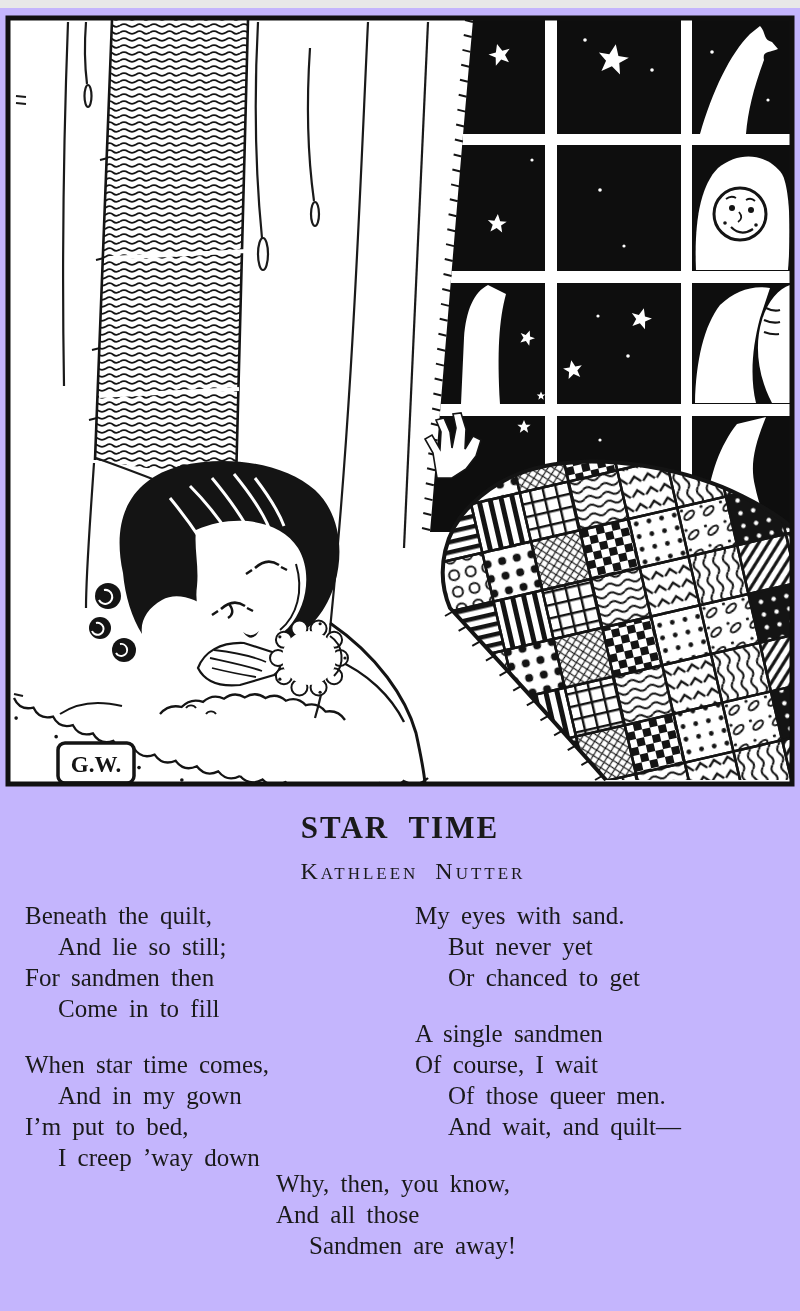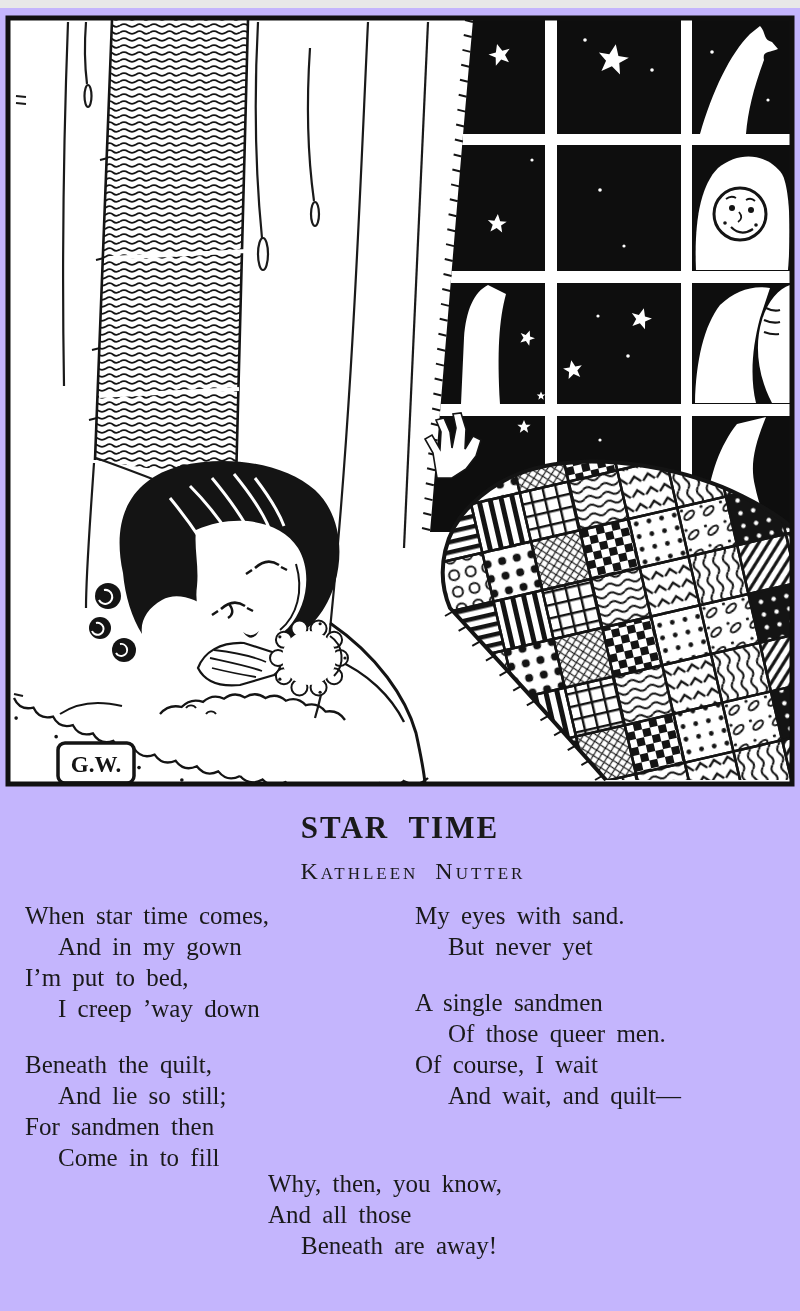--- a/index.html
+++ b/index.html
@@ -10,21 +10,21 @@
         font-size:31px;font-weight:bold;letter-spacing:2px;word-spacing:10px;}
   .poem-author{position:absolute;top:850px;left:13px;width:100%;text-align:center;margin:0;
         font-size:24px;font-weight:normal;font-variant:small-caps;letter-spacing:3px;word-spacing:8px;}
   .poem-cols{position:absolute;top:892px;left:0;width:800px;display:flex;}
   .poem-col{width:400px;box-sizing:border-box;}
   .poem-col.left{padding-left:25px;}
   .poem-col.right{padding-left:15px;}
   .stanza{margin:0 0 25px 0;}
   .line{font-size:25px;line-height:31px;white-space:nowrap;word-spacing:5px;}
   .line.indent{padding-left:33px;}
-  .poem-final{position:absolute;top:1160px;left:268px;}
+  .poem-final{position:absolute;top:1160px;left:276px;}
 </style>
 </head>
 <body>
 
 <div class="page">
 
 <svg class="illu" width="800" height="788" viewBox="0 0 800 788">
   <defs>
     <clipPath id="frameclip">
           <rect x="8" y="10" width="784" height="766"></rect>
@@ -400,46 +400,47 @@
 
   <rect x="8" y="10" width="784" height="766" fill="none" stroke="#111111" stroke-width="5"></rect>
 </svg>
 
 <h1 class="poem-title">STAR TIME</h1>
 <h2 class="poem-author">Kathleen Nutter</h2>
 
 <div class="poem-cols">
   <div class="poem-col left" id="col-left">
         <div class="stanza">
+          <div class="line">Beneath the quilt,</div>
+          <div class="line indent">And lie so still;</div>
+          <div class="line">For sandmen then</div>
+          <div class="line indent">Come in to fill</div>
+        </div>
+        <div class="stanza">
           <div class="line">When star time comes,</div>
           <div class="line indent">And in my gown</div>
           <div class="line">I’m put to bed,</div>
           <div class="line indent">I creep ’way down</div>
-        </div>
-        <div class="stanza">
-          <div class="line">Beneath the quilt,</div>
-          <div class="line indent">And lie so still;</div>
-          <div class="line">For sandmen then</div>
-          <div class="line indent">Come in to fill</div>
         </div>
       </div>
   <div class="poem-col right" id="col-right">
         <div class="stanza">
           <div class="line">My eyes with sand.</div>
           <div class="line indent">But never yet</div>
+          <div class="line indent">Or chanced to get</div>
         </div>
         <div class="stanza">
           <div class="line">A single sandmen</div>
+          <div class="line">Of course, I wait</div>
           <div class="line indent">Of those queer men.</div>
-          <div class="line">Of course, I wait</div>
           <div class="line indent">And wait, and quilt—</div>
         </div>
       </div>
 </div>
 <div class="poem-final" id="final-stanza">
       <div class="stanza">
         <div class="line">Why, then, you know,</div>
         <div class="line">And all those</div>
-        <div class="line indent">Beneath are away!</div>
+        <div class="line indent">Sandmen are away!</div>
       </div>
     </div>
 
 </div>
 
 </body></html>

